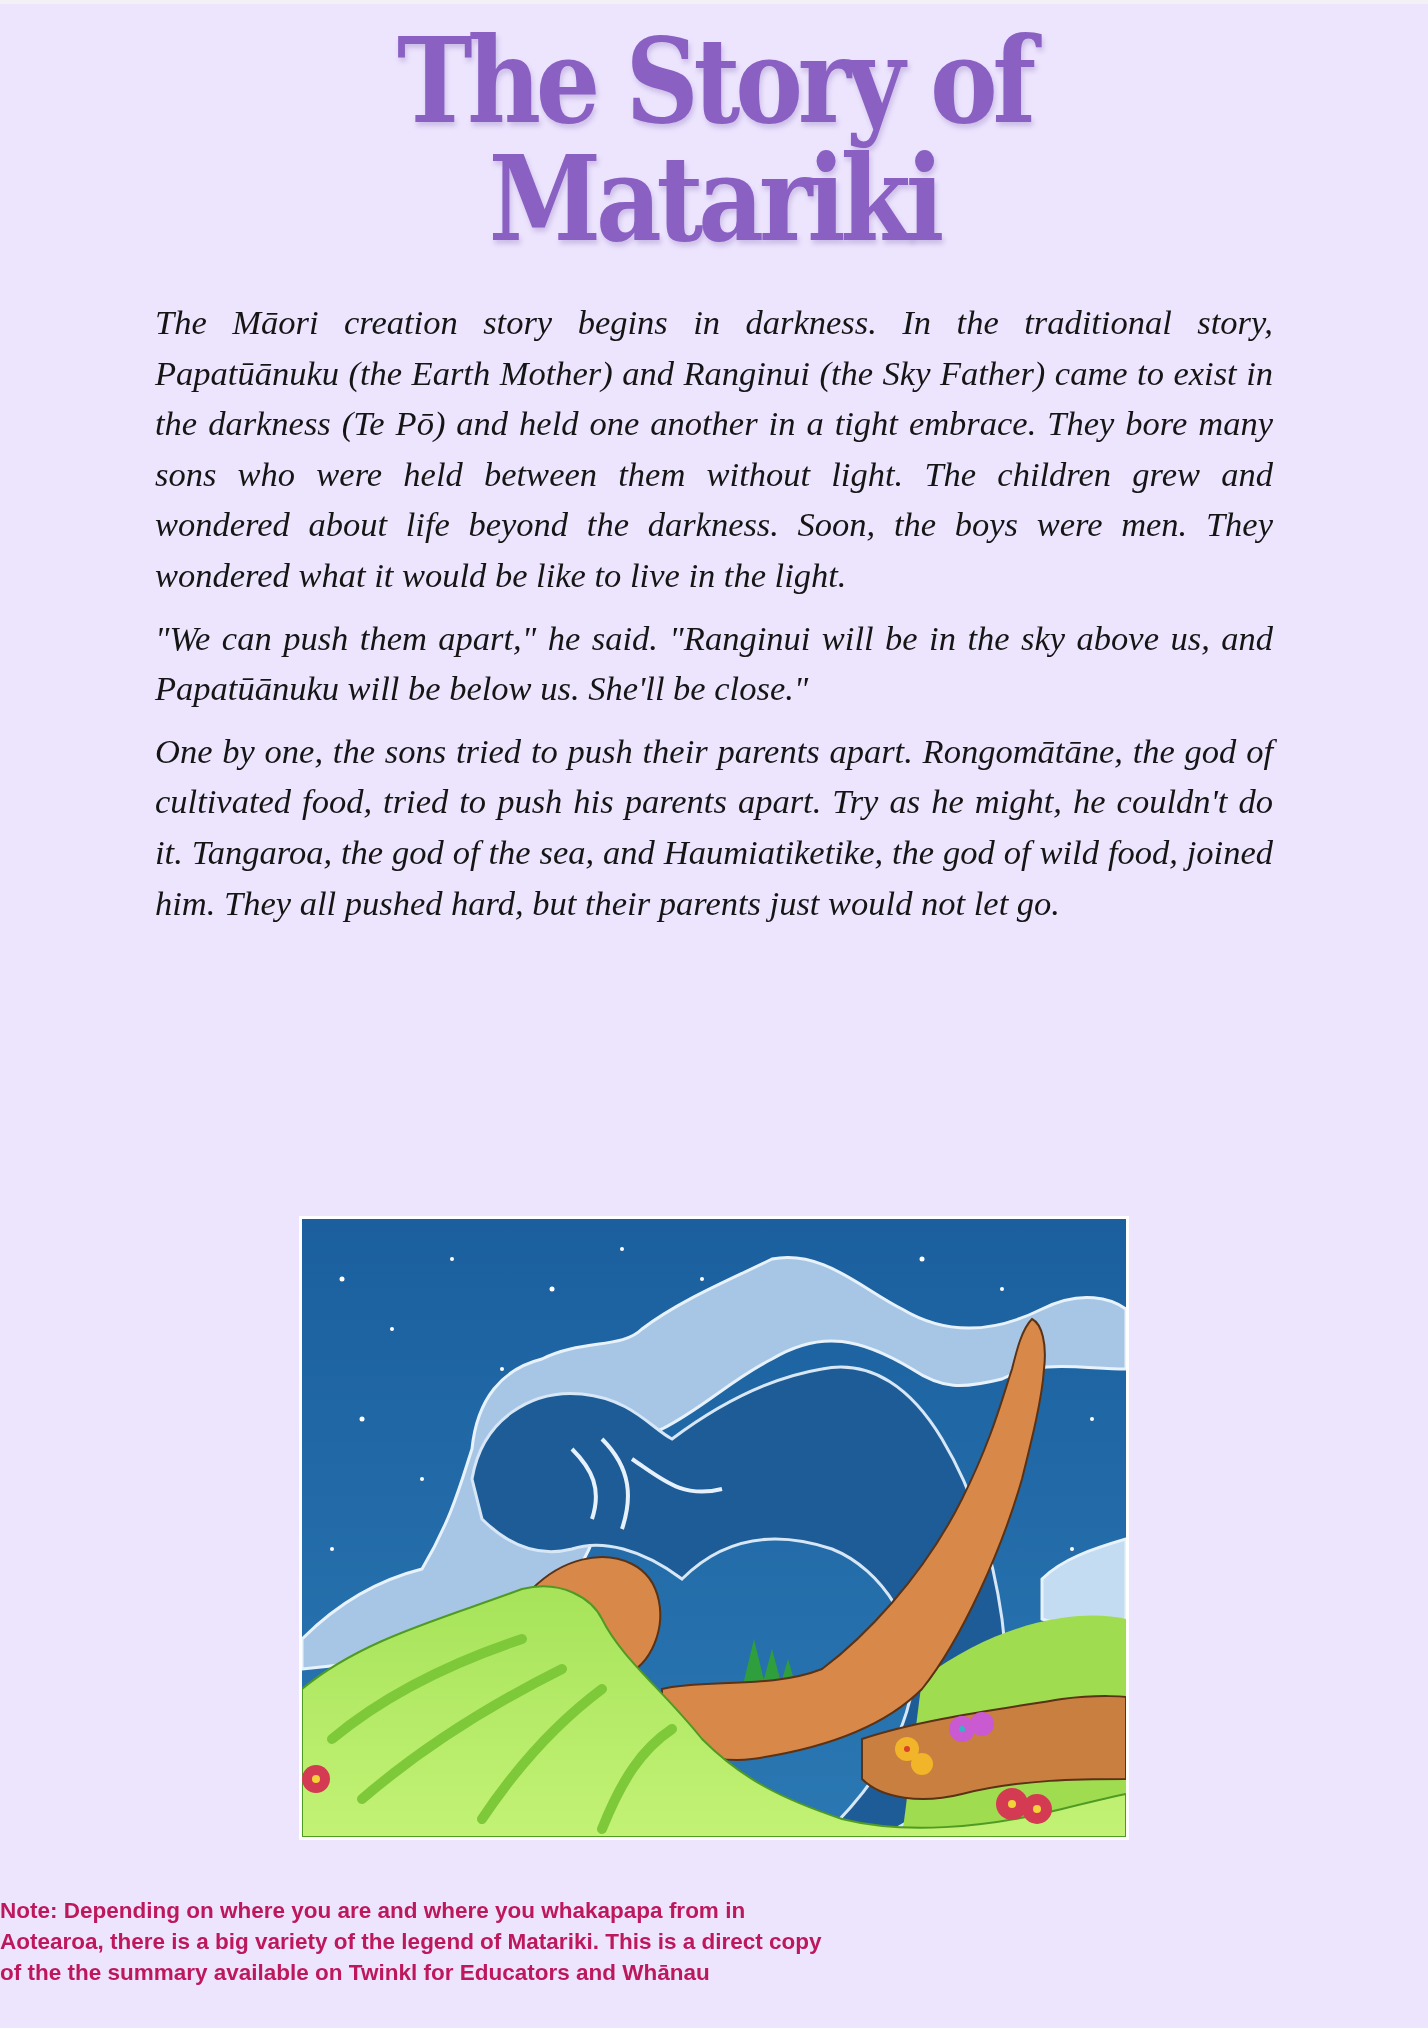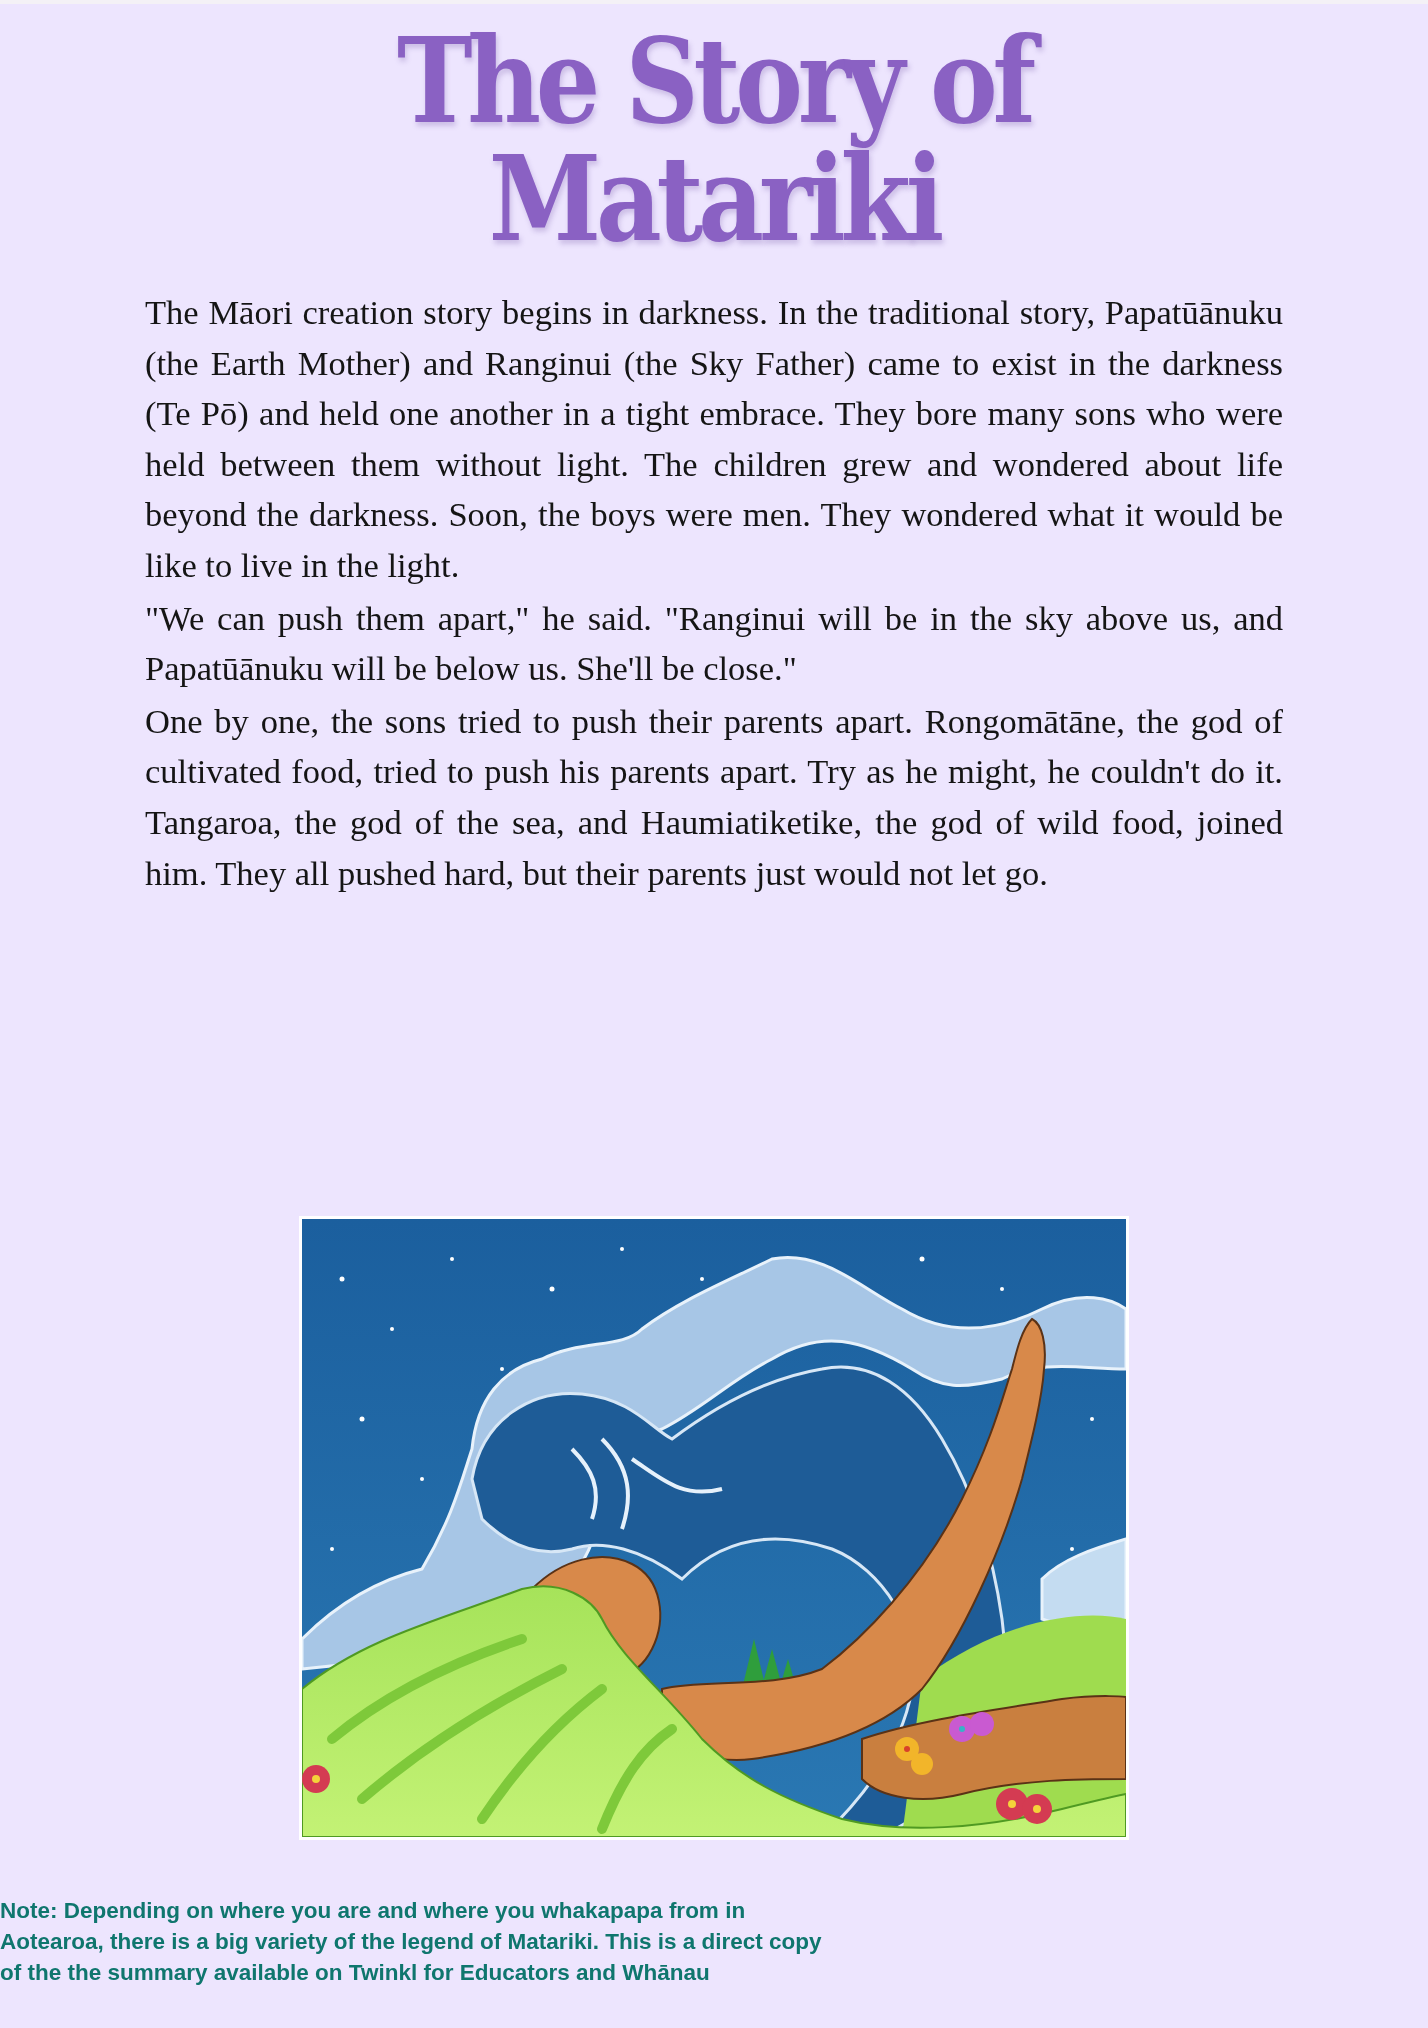--- a/index.html
+++ b/index.html
@@ -33,34 +33,34 @@
   .title span { display: block; }
   .story {
     position: absolute;
     left: 143px; top: 285px; width: 1142px;
     color: #151515;
     font-size: 34.5px;
     line-height: 50.6px;
     text-align: justify;
     margin: 0;
   }
-  .story p { margin: 2px; }
+  .story p { margin: 12px; font-style: italic; }
   .illustration {
     position: absolute;
     left: 299px; top: 1216px;
     width: 830px; height: 624px;
     background: #ffffff;
     box-sizing: border-box;
     padding: 3px;
   }
   .illustration svg { display: block; width: 100%; height: 100%; }
   .note {
     position: absolute;
     left: 0; top: 1895px; width: 830px;
-    color: #0f766e;
+    color: #be185d;
     font-family: "Liberation Sans", "DejaVu Sans", sans-serif;
     font-weight: bold;
     font-size: 22.5px;
     line-height: 31px;
     margin: 0;
   }
 </style>
 </head>
 <body>
 

